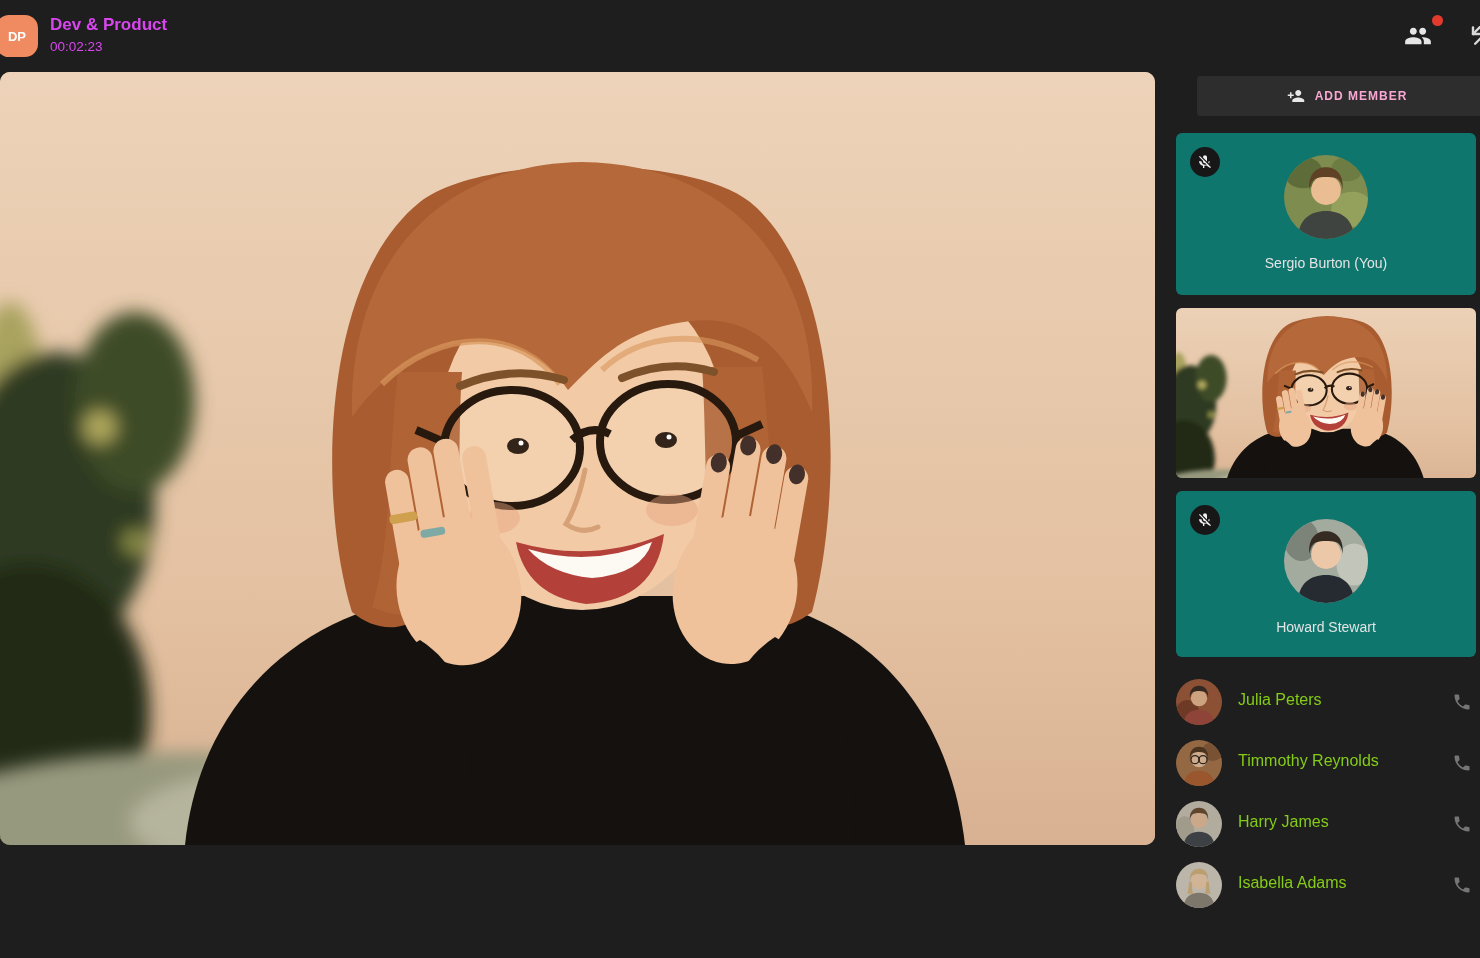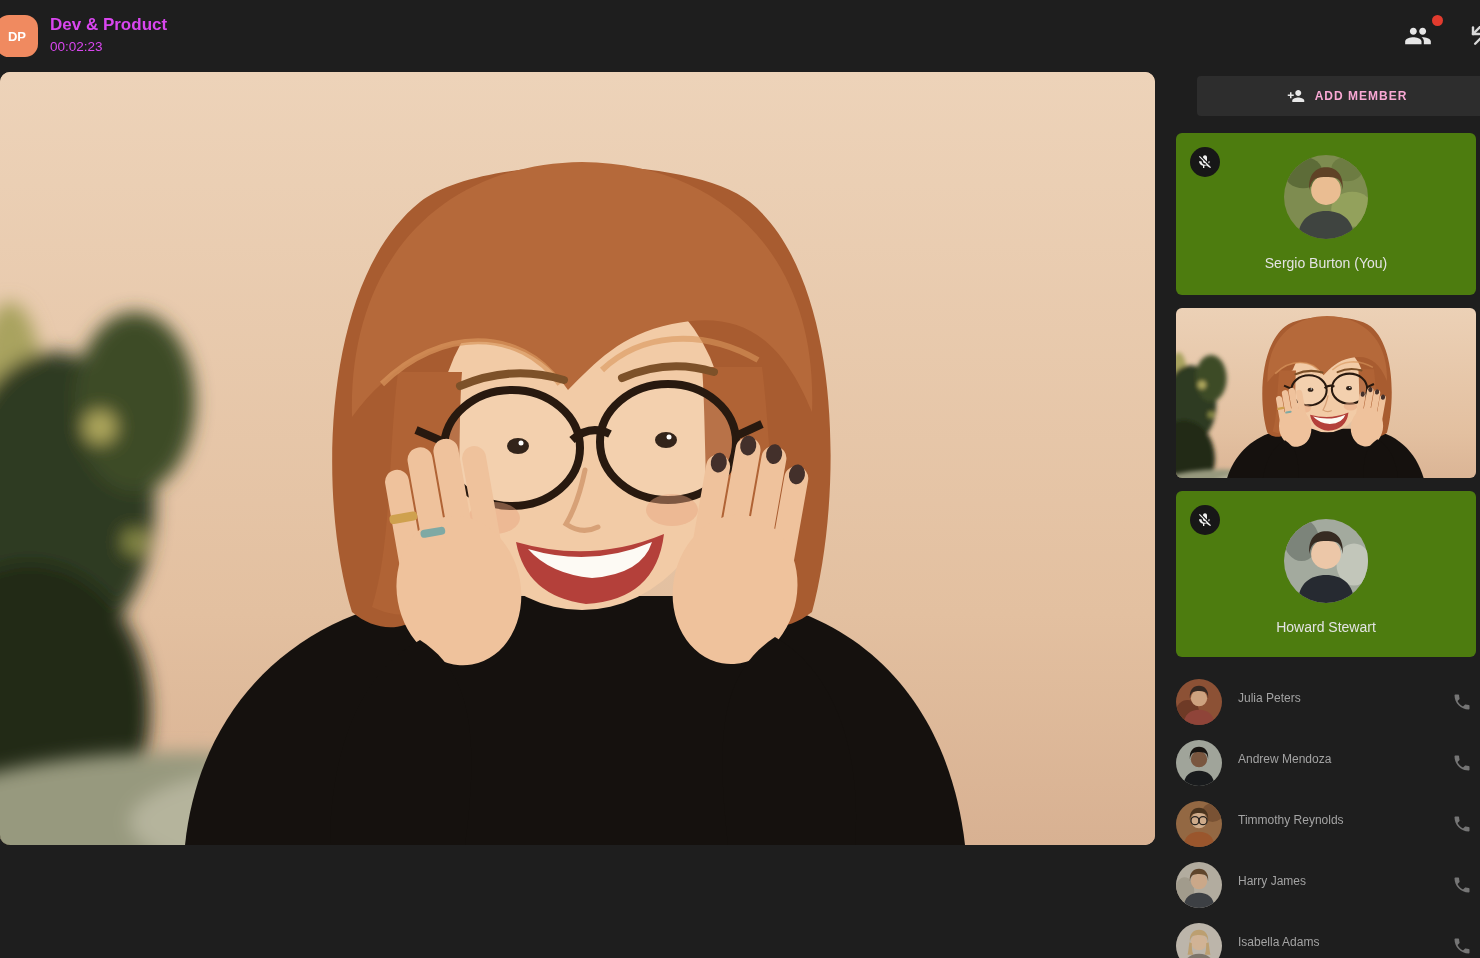--- a/index.html
+++ b/index.html
@@ -21,39 +21,39 @@
   
   .stage{position:absolute;left:0;top:72px;width:1155px;height:773px;border-radius:10px;
        overflow:hidden;background:#e4c3a3;}
   .stage svg{display:block;width:100%;height:100%;}
 
   
   .add-member{position:absolute;left:1197px;top:76px;width:300px;height:40px;border-radius:4px;
        background:#2d2d2d;border:none;color:#f9a8d4;display:flex;align-items:center;justify-content:center;
        font-family:"Liberation Sans",sans-serif;font-size:12px;font-weight:600;letter-spacing:1px;cursor:pointer;}
   .add-member svg{margin-right:10px;}
-  .tile{position:absolute;left:1176px;width:300px;background:#4d7c0f;border-radius:6px;}
+  .tile{position:absolute;left:1176px;width:300px;background:#0f766e;border-radius:6px;}
   .tile-sergio{top:133px;height:162px;}
   .tile-thumb{top:308px;height:170px;overflow:hidden;background:#232323;}
   .tile-thumb svg{display:block;width:100%;height:100%;}
   .tile-howard{top:491px;height:166px;}
   .mic-badge{position:absolute;left:14px;top:14px;width:30px;height:30px;border-radius:50%;
        background:#171717;display:flex;align-items:center;justify-content:center;}
   .tile-av{position:absolute;left:50%;transform:translateX(-50%);border-radius:50%;overflow:hidden;}
   .tile-sergio .tile-av{top:22px;width:84px;height:84px;}
   .tile-howard .tile-av{top:28px;width:84px;height:84px;}
   .tile-name{position:absolute;left:0;width:100%;text-align:center;font-size:14px;color:#e4e4e4;}
   .tile-sergio .tile-name{top:122px;}
   .tile-howard .tile-name{top:128px;text-align:center;}
 
   .roster{position:absolute;left:1176px;top:672px;width:300px;}
   .roster-row{position:relative;height:61px;cursor:pointer;}
   .roster-av{position:absolute;left:0;top:7px;width:46px;height:46px;border-radius:50%;
        overflow:hidden;opacity:.85;}
-  .roster-name{position:absolute;left:62px;top:19px;font-size:12px;color:#a3a3a3;}
+  .roster-name{position:absolute;left:62px;top:19px;font-size:16px;color:#84cc16;}
   .roster-call{position:absolute;right:4px;top:20px;width:20px;height:20px;background:none;border:none;
        padding:0;cursor:pointer;}
 
   .av{display:block;width:100%;height:100%;}
 
   
   .footer{position:absolute;left:0;top:845px;width:1480px;height:113px;}
 
   .hidden-defs{position:absolute;width:0;height:0;overflow:hidden;}
 </style>
@@ -245,34 +245,20 @@
         </svg>
       </span>
       <span class="roster-name">Julia Peters</span>
       <button class="roster-call">
         <svg width="20" height="20" fill="#757575">
             <use href="#ic-phone"></use>
           </svg>
       </button>
     </div>
 
-    <div class="roster-row">
-      <span class="roster-av">
-        <svg class="av" viewBox="0 0 48 48" style="--skin:#8a6045;--hair:#16130f;--shirt:#191b1d;">
-          <rect width="48" height="48" fill="#b7bcb0"></rect>
-          <use href="#av-person"></use>
-        </svg>
-      </span>
-      <span class="roster-name">Andrew Mendoza</span>
-      <button class="roster-call">
-        <svg width="20" height="20" fill="#757575">
-            <use href="#ic-phone"></use>
-          </svg>
-      </button>
-    </div>
 
     <div class="roster-row">
       <span class="roster-av">
         <svg class="av" viewBox="0 0 48 48" style="--skin:#edc49d;--hair:#52391f;--shirt:#b06030;">
           <rect width="48" height="48" fill="#a8764a"></rect>
             <ellipse cx="38" cy="12" rx="11" ry="10" fill="#8a5c38"></ellipse>
           <use href="#av-person"></use>
           <g stroke="#2a241f" stroke-width="1.4" fill="none">
             <circle cx="19.8" cy="20.5" r="4.2"></circle>
               <circle cx="28.2" cy="20.5" r="4.2"></circle>

